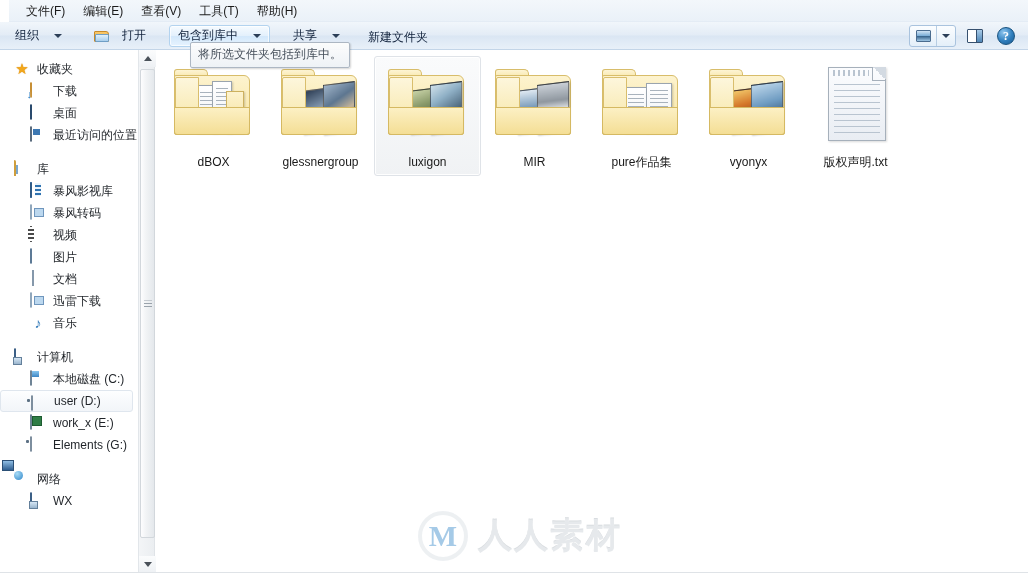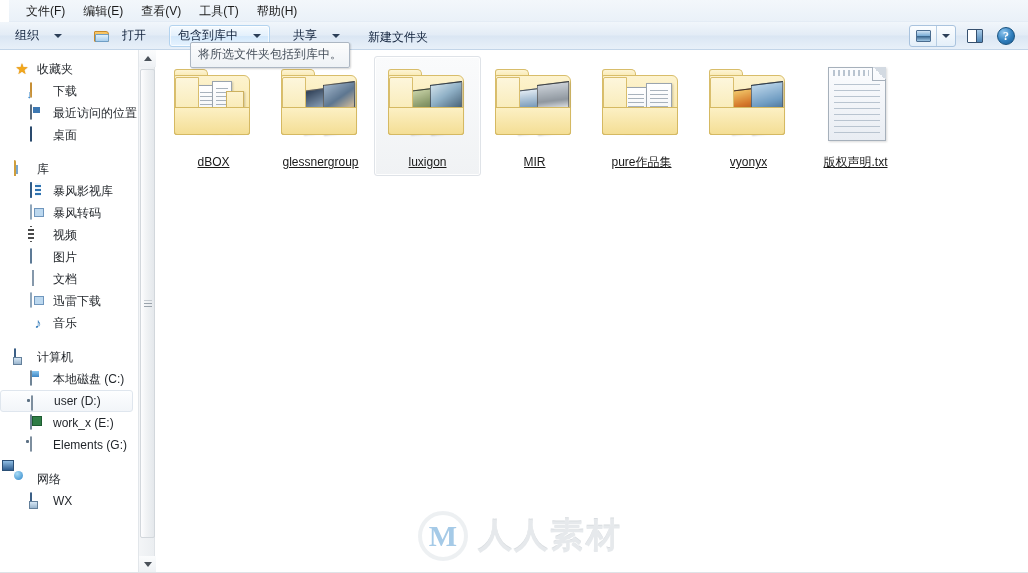--- a/index.html
+++ b/index.html
@@ -290,21 +290,20 @@
   }
   .item.selected {
     background: linear-gradient(to bottom,#fafbfc 0%, #f0f2f4 100%);
     border-color: #dfe3e8;
     box-shadow: inset 0 0 0 1px rgba(255,255,255,0.9);
   }
   .item-label {
     margin-top: 4px; font-size: 12px; color: #1a1a1a; text-align: center;
     line-height: 15px; max-width: 104px; overflow: hidden; white-space: nowrap;
     text-overflow: ellipsis;
-    text-decoration: underline;
   }
   .thumb { width: 96px; height: 90px; position: relative; }
 
   
   .f-back {
     position: absolute; left: 8px; top: 14px; width: 76px; height: 60px;
     background: linear-gradient(to bottom,#fdf3cf 0%, #f8e49b 100%);
     border: 1px solid #d8bd6a; border-radius: 2px 6px 2px 2px;
   }
   .f-tab {
@@ -465,26 +464,26 @@
 
       <div class="sb-row group">
         <span class="sb-icon i-star">★</span>
         <span>收藏夹</span>
       </div>
       <div class="sb-row child">
         <span class="sb-icon"><span class="i-dl"></span></span>
         <span>下载</span>
       </div>
       <div class="sb-row child">
+        <span class="sb-icon"><span class="i-desktop"></span></span>
+        <span>桌面</span>
+      </div>
+      <div class="sb-row child">
         <span class="sb-icon"><span class="i-recent"></span></span>
         <span>最近访问的位置</span>
-      </div>
-      <div class="sb-row child">
-        <span class="sb-icon"><span class="i-desktop"></span></span>
-        <span>桌面</span>
       </div>
 
       <div class="sb-gap"></div>
 
       <div class="sb-row group">
         <span class="sb-icon"><span class="i-lib"></span></span>
         <span>库</span>
       </div>
       <div class="sb-row child">
         <span class="sb-icon"><span class="i-video"></span></span>

